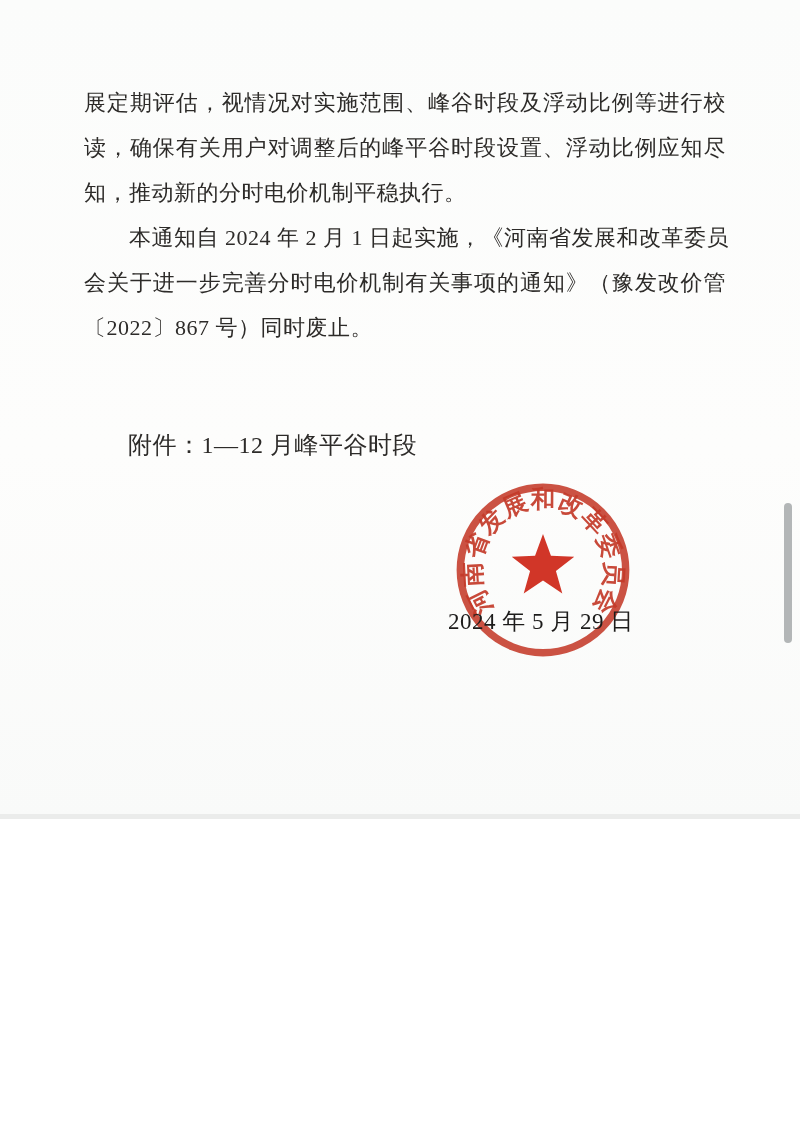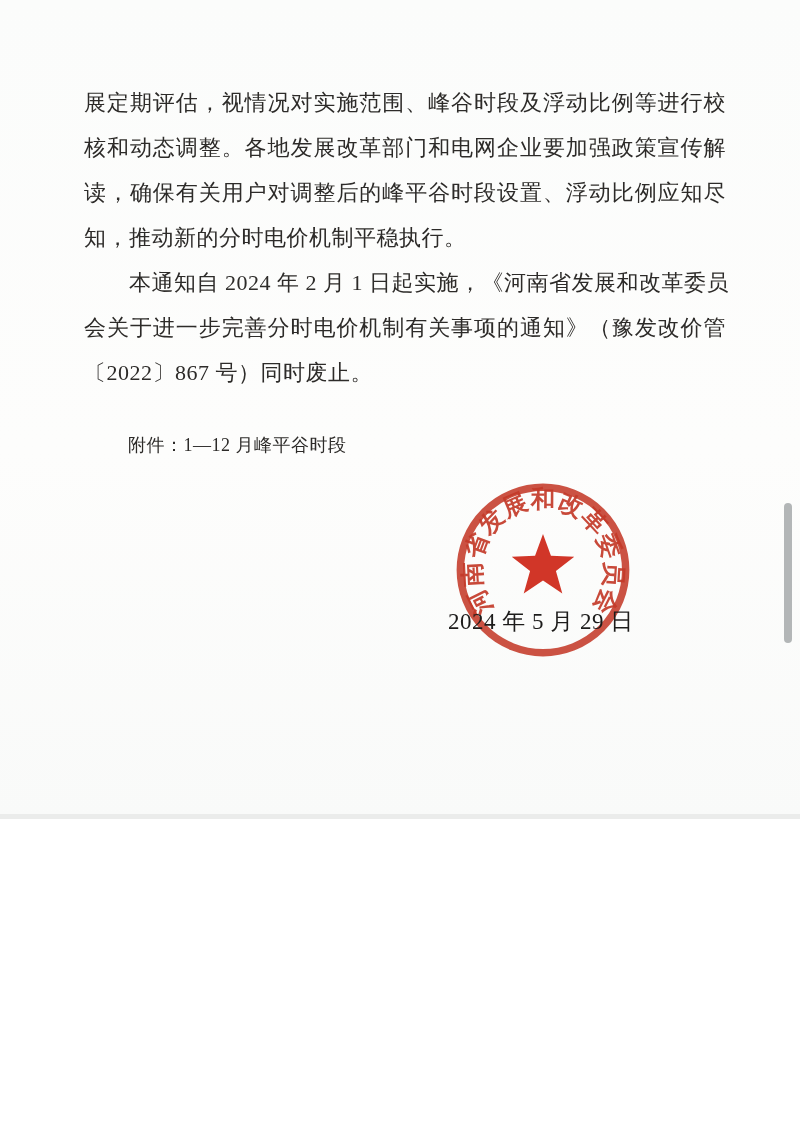--- a/index.html
+++ b/index.html
@@ -38,21 +38,21 @@
   }
   .line.indent {
     text-indent: 45px;
   }
   .attachment {
     position: absolute;
     left: 84px;
     top: 423px;
     width: 642px;
     margin: 0;
-    font-size: 18px;
+    font-size: 24px;
     line-height: 45px;
     color: #2d2b29;
     text-indent: 44px;
     letter-spacing: 0.5px;
   }
   .seal {
     position: absolute;
     left: 437px;
     top: 464px;
     width: 212px;
@@ -115,21 +115,20 @@
     background: #ebeceb;
   }
 </style>
 </head>
 <body>
 
 <div class="page">
 
   <main class="body-text">
     <p class="line">展定期评估，视情况对实施范围、峰谷时段及浮动比例等进行校</p>
-    <p class="line">核和动态调整。各地发展改革部门和电网企业要加强政策宣传解</p>
     <p class="line">读，确保有关用户对调整后的峰平谷时段设置、浮动比例应知尽</p>
     <p class="line last">知，推动新的分时电价机制平稳执行。</p>
     <p class="line indent">本通知自 2024 年 2 月 1 日起实施，《河南省发展和改革委员</p>
     <p class="line">会关于进一步完善分时电价机制有关事项的通知》（豫发改价管</p>
     <p class="line last">〔2022〕867 号）同时废止。</p>
   </main>
 
   <p class="attachment">附件：1—12 月峰平谷时段</p>
 
   <div class="seal">

